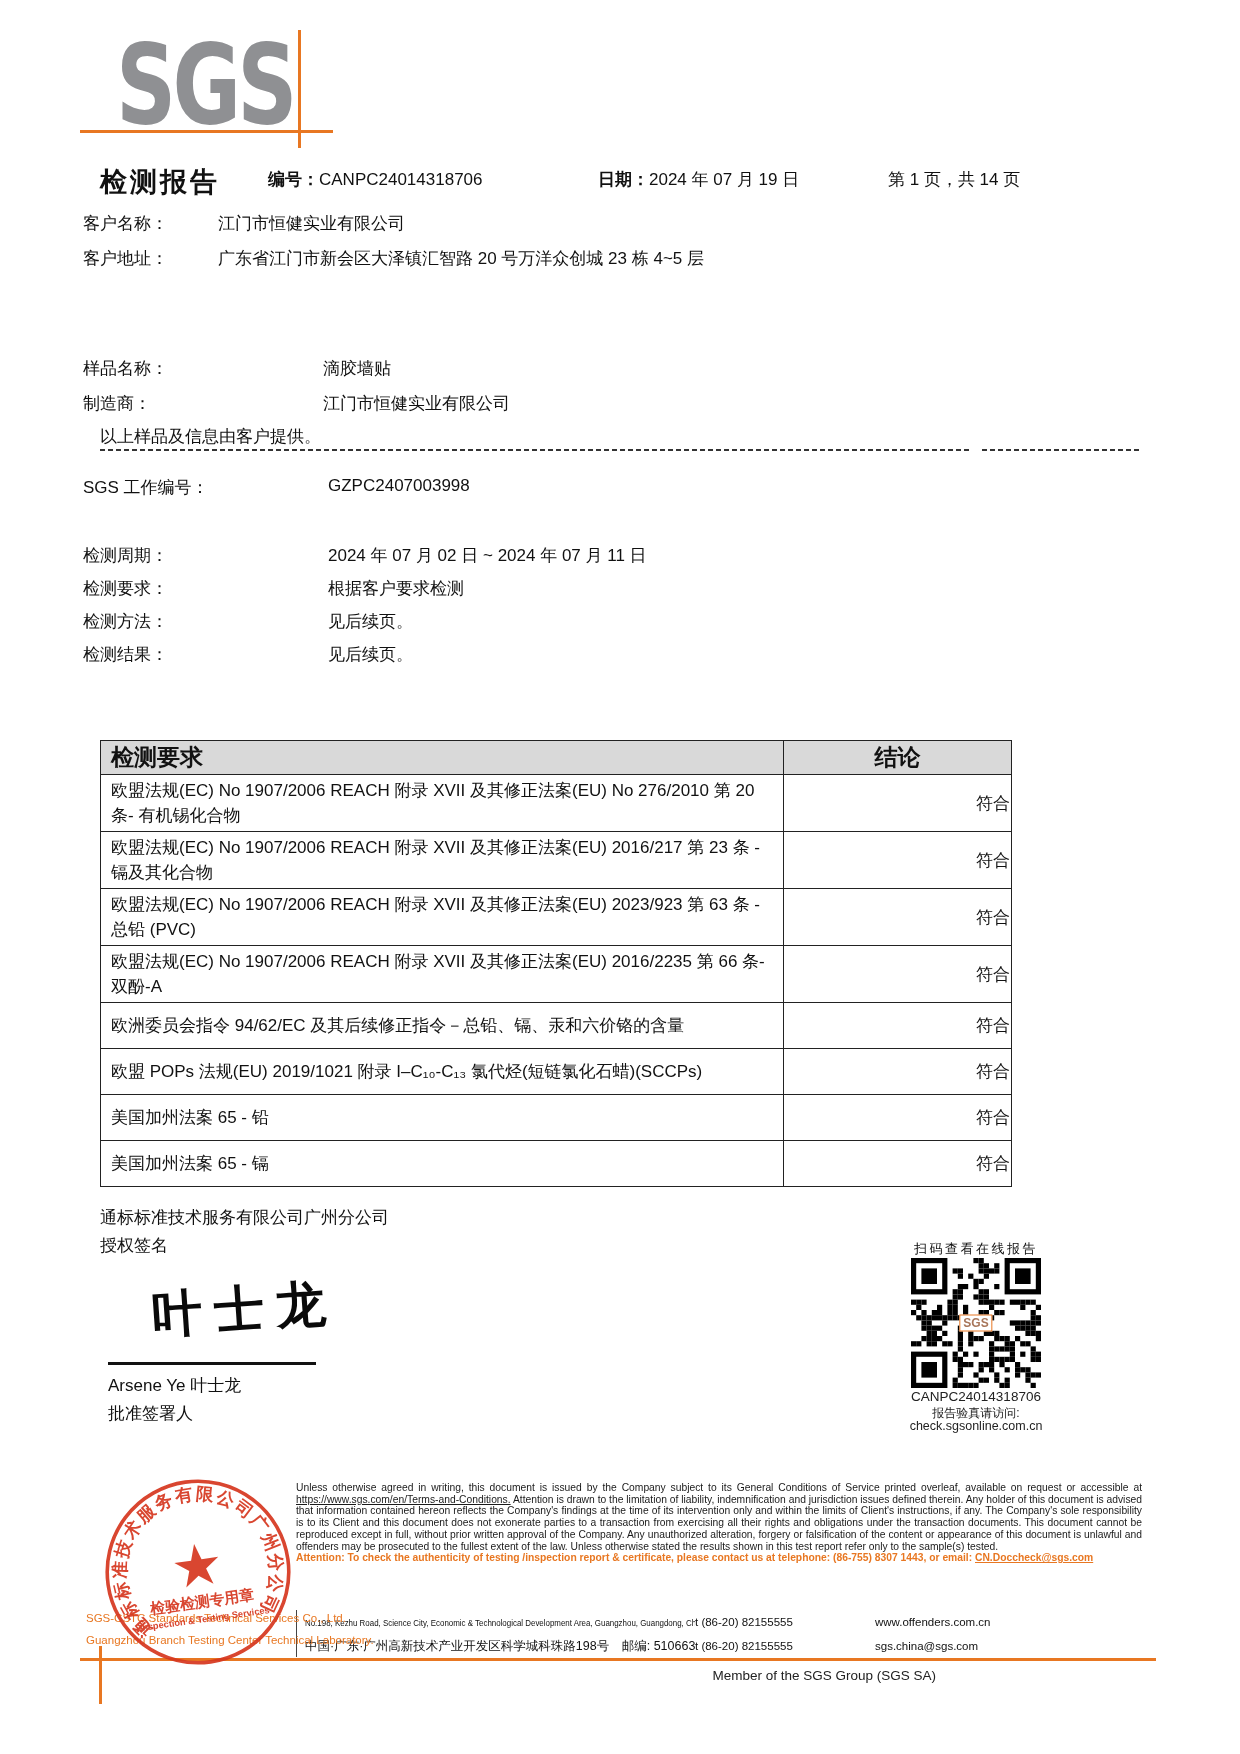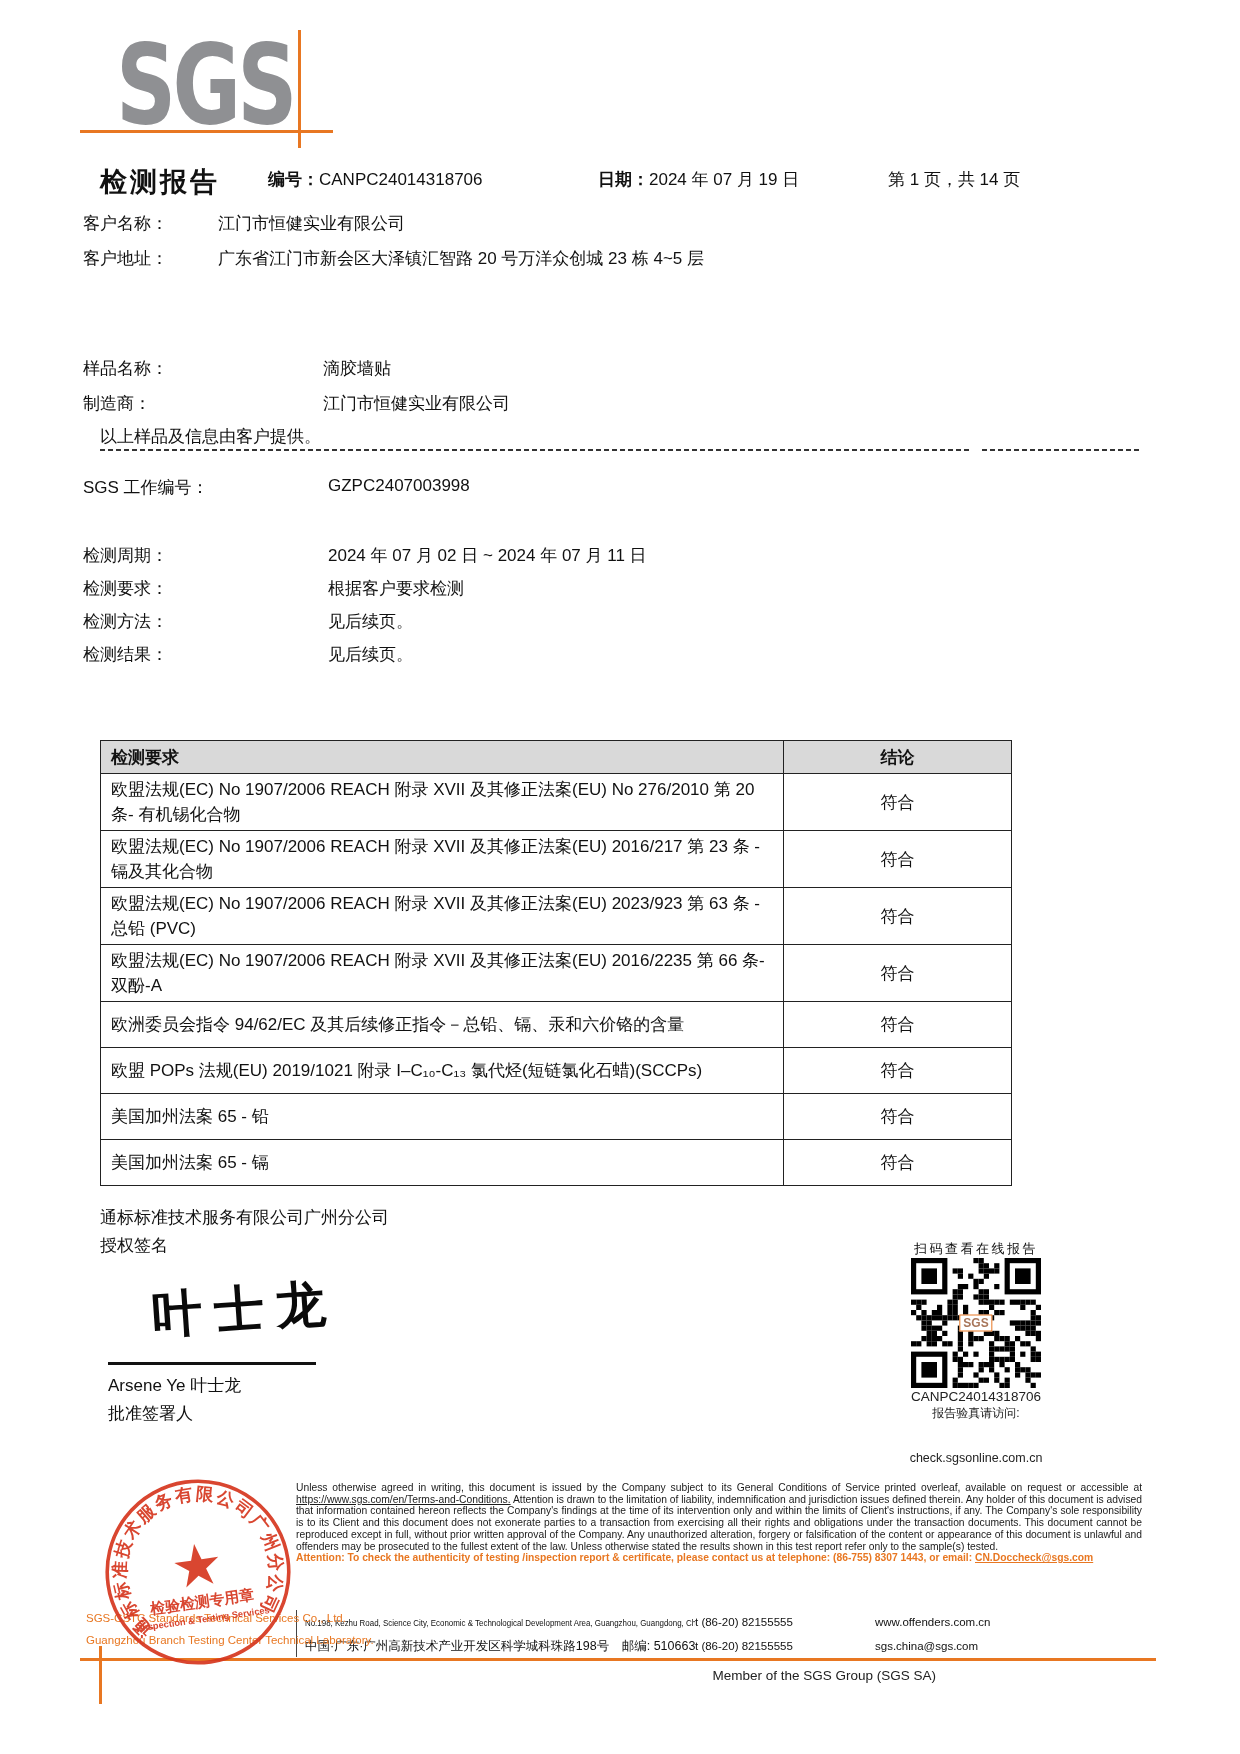--- a/index.html
+++ b/index.html
@@ -33,26 +33,26 @@
 
   .dash-line{position:absolute;top:449px;height:2px;
              background:repeating-linear-gradient(90deg,#333 0 5px,transparent 5px 8px);}
   .dash-a{left:100px;width:872px;}
   .dash-b{left:982px;width:158px;}
 
   
   .results-table{position:absolute;left:100px;top:740px;width:911px;border-collapse:collapse;
                  font-size:17px;table-layout:fixed;}
   .results-table th,.results-table td{border:1px solid #222;}
-  .results-table th{background:#d9d9d9;height:30px;font-size:17px;}
+  .results-table th{background:#d9d9d9;height:30px;font-size:23px;}
   .col-req{width:683px;}
   .col-con{width:228px;}
   th.h-req{text-align:left;padding-left:10px;}
   td.c-req{padding:3px 10px;line-height:25px;}
-  td.c-con{text-align:center;}
+  td.c-con{text-align:right;}
   tr.row-2l{height:56px;}
   tr.row-1l{height:46px;margin-left:17px;}
 
   
   .sig-company{position:absolute;left:100px;top:1206px;font-size:17px;}
   .sig-label{position:absolute;left:100px;top:1234px;font-size:17px;}
   .sig-hand{position:absolute;left:152px;top:1276px;font-size:50px;font-weight:bold;
             font-family:"DejaVu Serif","Liberation Serif",serif;letter-spacing:12px;
             transform:rotate(-4deg);color:#0a0a0a;}
   .sig-line{position:absolute;left:108px;top:1362px;width:208px;height:3px;background:#111;}
@@ -60,21 +60,21 @@
   .sig-title{position:absolute;left:108px;top:1402px;font-size:17px;}
 
   
   .qr-caption{position:absolute;left:898px;top:1240px;width:156px;text-align:center;font-size:13px;
               letter-spacing:2.5px;white-space:nowrap;}
   .qr-box{position:absolute;left:911px;top:1258px;width:130px;height:130px;}
   .qr-center{position:absolute;left:50%;top:50%;transform:translate(-50%,-50%);background:#fff;
              border:1px solid #e87722;color:#a8765a;font-weight:bold;font-size:12px;padding:0 3px;line-height:15px;}
   .qr-no{position:absolute;left:886px;top:1389px;width:180px;text-align:center;font-size:13.5px;color:#222;}
   .qr-verify1{position:absolute;left:886px;top:1405px;width:180px;text-align:center;font-size:12px;color:#222;}
-  .qr-verify2{position:absolute;left:886px;top:1419px;width:180px;text-align:center;font-size:12.5px;color:#222;margin-top:32px;}
+  .qr-verify2{position:absolute;left:886px;top:1419px;width:180px;text-align:center;font-size:12.5px;color:#222;}
 
   
   .stamp{position:absolute;left:100px;top:1474px;width:196px;height:196px;opacity:.92;
          transform:rotate(-8deg);z-index:3;}
   .stamp-co{position:absolute;font-size:11.5px;color:#e87722;white-space:nowrap;z-index:1;}
   .stamp-co1{left:86px;top:1612px;}
   .stamp-co2{left:86px;top:1634px;}
 
   
   .legal{position:absolute;left:296px;top:1482px;width:846px;font-size:10.3px;line-height:11.7px;

